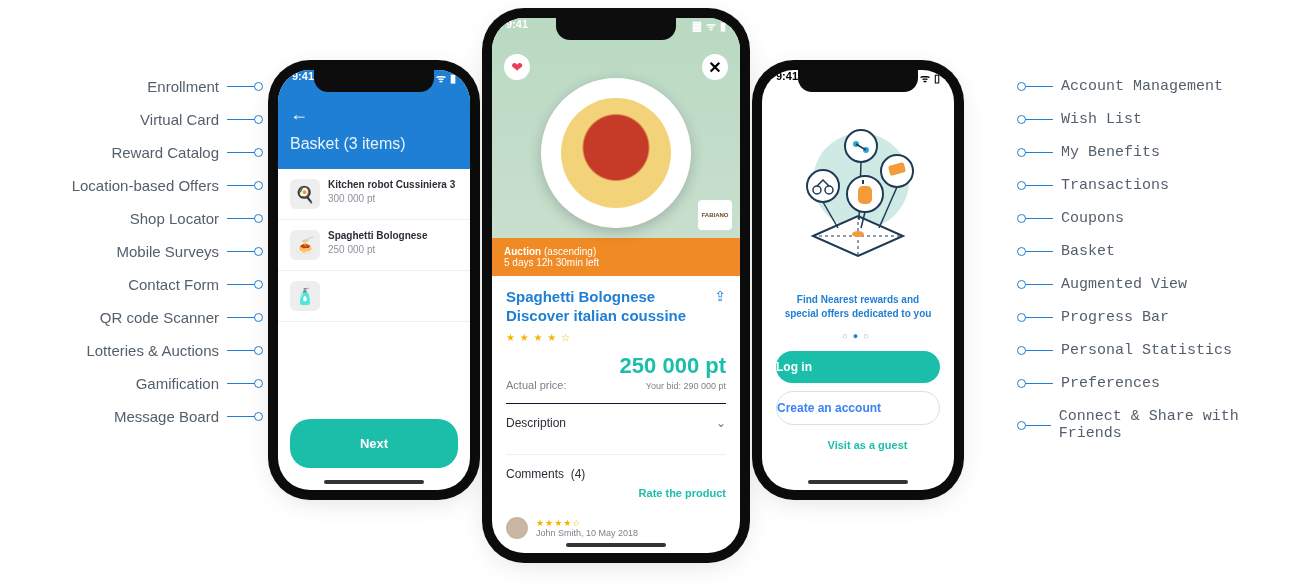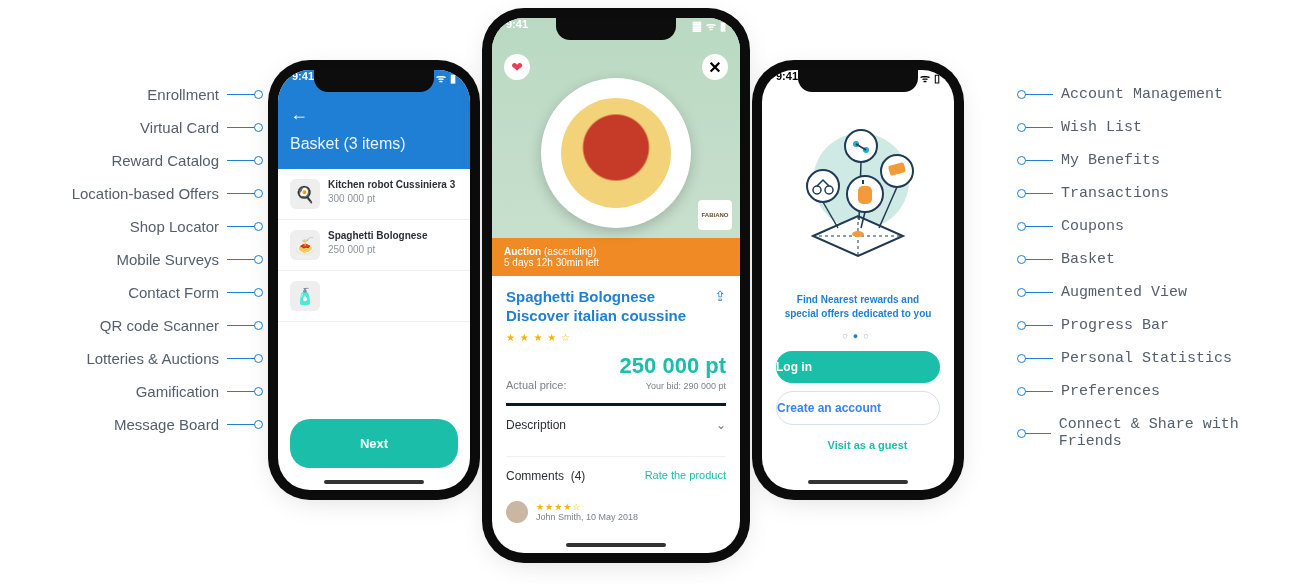--- a/index.html
+++ b/index.html
@@ -6,21 +6,21 @@
   body {
     background: #ffffff;
     font-family: -apple-system, BlinkMacSystemFont, "Segoe UI", Arial, sans-serif;
     width: 1300px;
     height: 584px;
     position: relative;
     overflow: hidden;
   }
 
   
-  .feat-list { position: absolute; top: 86px; display: flex; flex-direction: column; gap: 16px; color: #535f6c; font-size: 15px; }
+  .feat-list { position: absolute; top: 78px; display: flex; flex-direction: column; gap: 16px; color: #535f6c; font-size: 15px; }
   .feat-left  { left: 0; width: 255px; align-items: flex-end; }
   .feat-right { right: 10px; width: 265px; align-items: flex-start; font-family: Liberation Mono, monospace; }
   .feat-item { display: flex; align-items: center; gap: 8px; }
   .feat-left  .feat-item { flex-direction: row; }
   .feat-left  .feat-label { text-align: right; }
   .feat-right .feat-item { flex-direction: row; }
   .conn {
     width: 28px; height: 1px; background: #1e7fd4; position: relative;
   }
   .conn::after {
@@ -112,25 +112,25 @@
     background: #f08a24; color: #fff; display: flex; justify-content: space-between;
     padding: 8px 12px; font-size: 10px; flex-direction: column;
   }
   #phone2 .body { padding: 12px 14px 6px; }
   #phone2 .ptitle { color: #1e7fd4; font-weight: 700; font-size: 15px; line-height: 1.25; }
   #phone2 .share { float: right; color: #1e7fd4; font-size: 14px; }
   #phone2 .stars { color: #f5b400; font-size: 10px; margin: 6px 0 10px; letter-spacing: 1px; }
   #phone2 .price-row { display: flex; justify-content: space-between; align-items: flex-end; font-size: 11px; color: #7a828b; }
   #phone2 .price { color: #1bbfa9; font-size: 22px; font-weight: 800; text-align: right; }
   #phone2 .bid { font-size: 9px; color: #7a828b; text-align: right; margin-top: 2px; }
-  #phone2 .acc { border-top: 3px solid #0f172a; margin-top: 12px; padding: 12px 0;
+  #phone2 .acc { border-top: 1px solid #0f172a; margin-top: 12px; padding: 12px 0;
     display: flex; justify-content: space-between; font-size: 12px; color: #2a2f36;
   }
   #phone2 .acc .chev { color: #6f7780; }
-  #phone2 .rate-link { color: #1bbfa9; font-size: 11px; font-weight: 400; }
+  #phone2 .rate-link { color: #1bbfa9; font-size: 11px; font-weight: 700; margin-top: 20px; }
   #phone2 .comment {
     display: flex; gap: 8px; align-items: center; padding: 0 14px 4px;
     font-size: 9px; color: #7a828b;
   }
   #phone2 .comment .av { width: 22px; height: 22px; border-radius: 50%; background: #c9b6a3; }
 
   
   #phone3 { width: 192px; height: 420px; top: 70px; left: 762px; }
   #phone3 .statusbar { color: #000; }
   #phone3 .illus {

